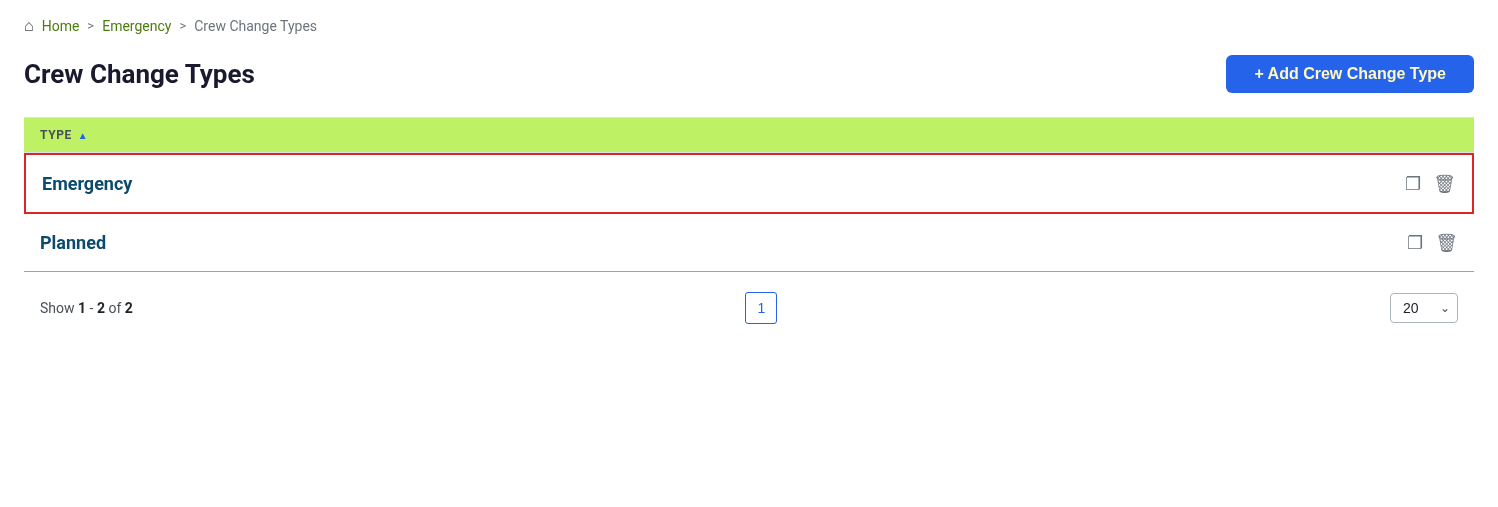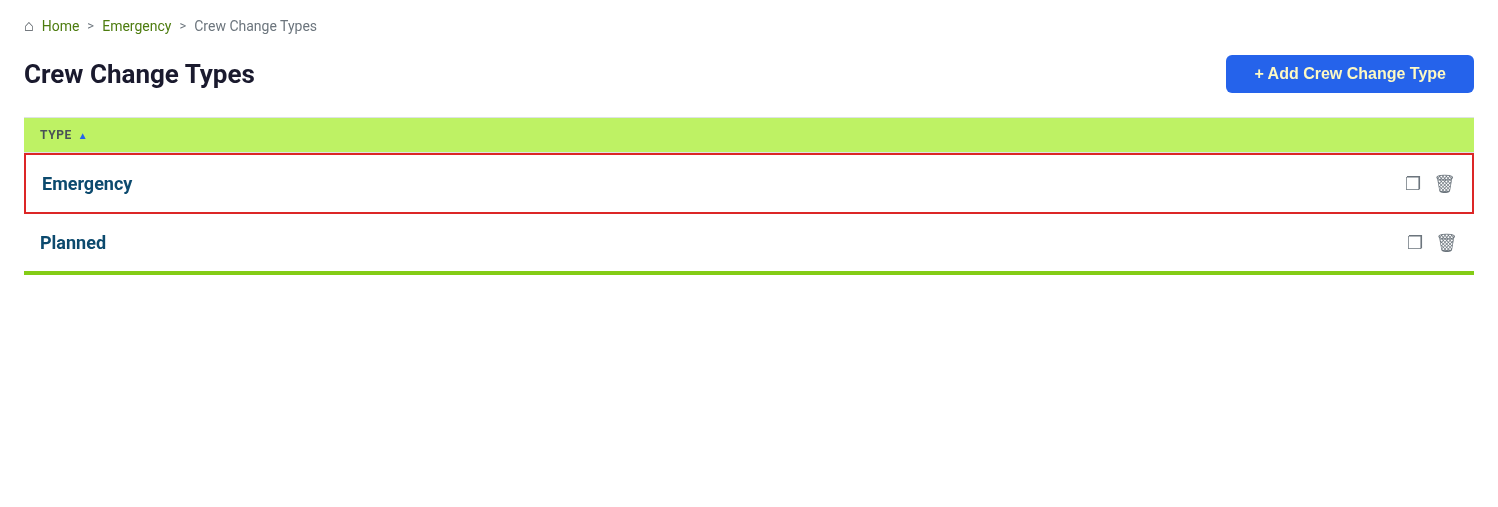--- a/index.html
+++ b/index.html
@@ -108,21 +108,21 @@
       color: #2563eb;
       font-size: 10px;
     }
 
     
     .table-row {
       display: flex;
       align-items: center;
       justify-content: space-between;
       padding: 18px 16px;
-      border-bottom: 4px solid #84cc16;
+      border-bottom: 1px solid #84cc16;
     }
 
     .table-row.highlighted {
       border: 2px solid #dc2626;
       margin: 0;
     }
 
     .row-name {
       font-size: 18px;
       color: #0c4a6e;
@@ -246,14 +246,33 @@
   </div>
 
   <div class="table-row">
     <span class="row-name">Planned</span>
     <div class="row-actions">
       <span class="action-icon">❐</span>
       <span class="action-icon">🗑</span>
     </div>
   </div>
 
+  <div class="pagination-footer">
+    <span class="show-text">
+      Show <strong>1</strong> - <strong>2</strong> of <strong>2</strong>
+    </span>
+
+    <div class="page-controls">
+      <button class="page-btn active">1</button>
+    </div>
+
+    <div class="per-page-wrapper">
+      <select class="per-page-dropdown">
+        <option value="10">10</option>
+        <option value="20" selected="">20</option>
+        <option value="50">50</option>
+        <option value="100">100</option>
+      </select>
+      <span class="chevron-down">⌄</span>
+    </div>
+  </div>
 
 </div>
 
 </body></html>

